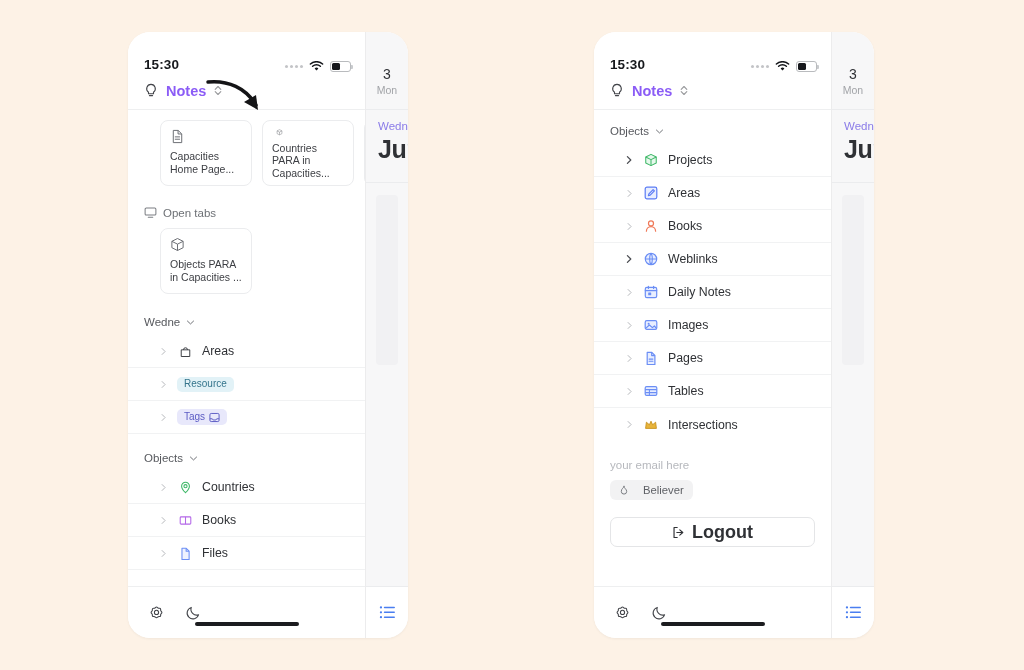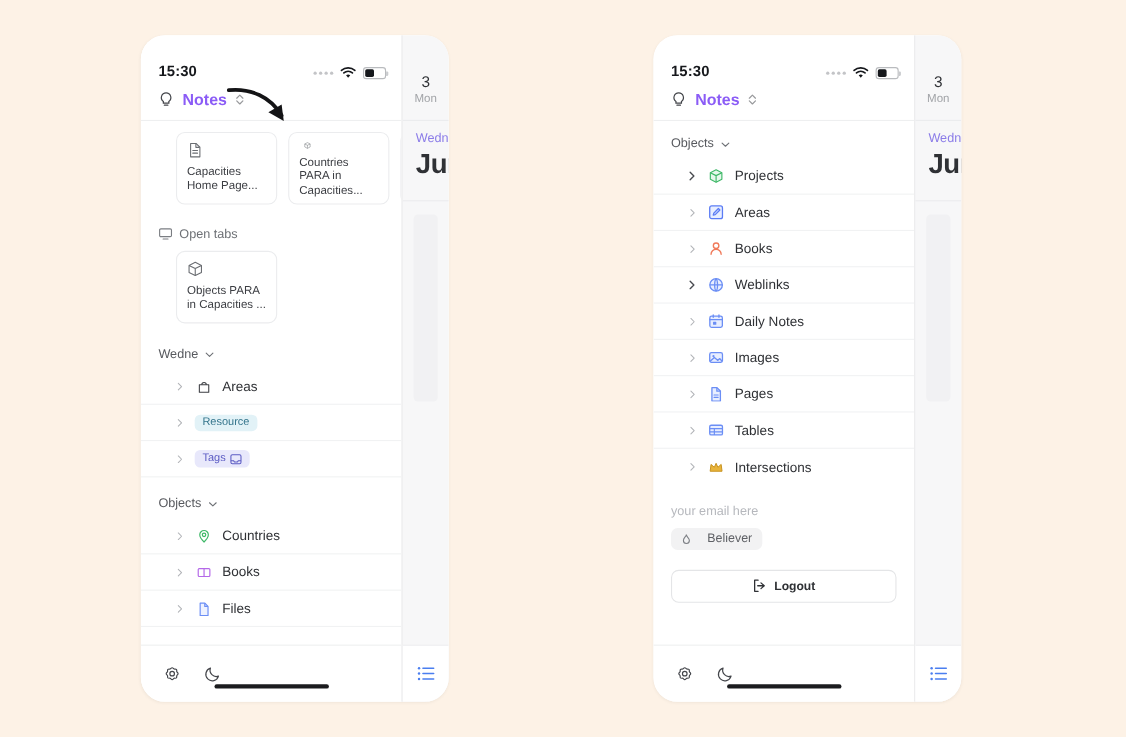--- a/index.html
+++ b/index.html
@@ -147,21 +147,21 @@
   .acct-badge {
     display: inline-flex; align-items: center; gap: 14px;
     margin-top: 9px; padding: 4px 9px;
     background: #f2f2f3; border-radius: 6px;
     font-size: 11.3px; color: #5f6166;
   }
   .logout-btn {
     margin: 17px 16px 0 16px;
     height: 30px; border: 1px solid #e4e5e7; border-radius: 7px;
     display: flex; align-items: center; justify-content: center; gap: 7px;
-    font-size: 11px; font-weight: 700; color: #2f3135;
+    font-size: 18px; font-weight: 700; color: #2f3135;
     background: #fff;
   }
 
   .arrow-anno { position: absolute; left: 206px; top: 76px; pointer-events: none; }
 </style>
 </head>
 <body>
 
 <div class="stage">
 

